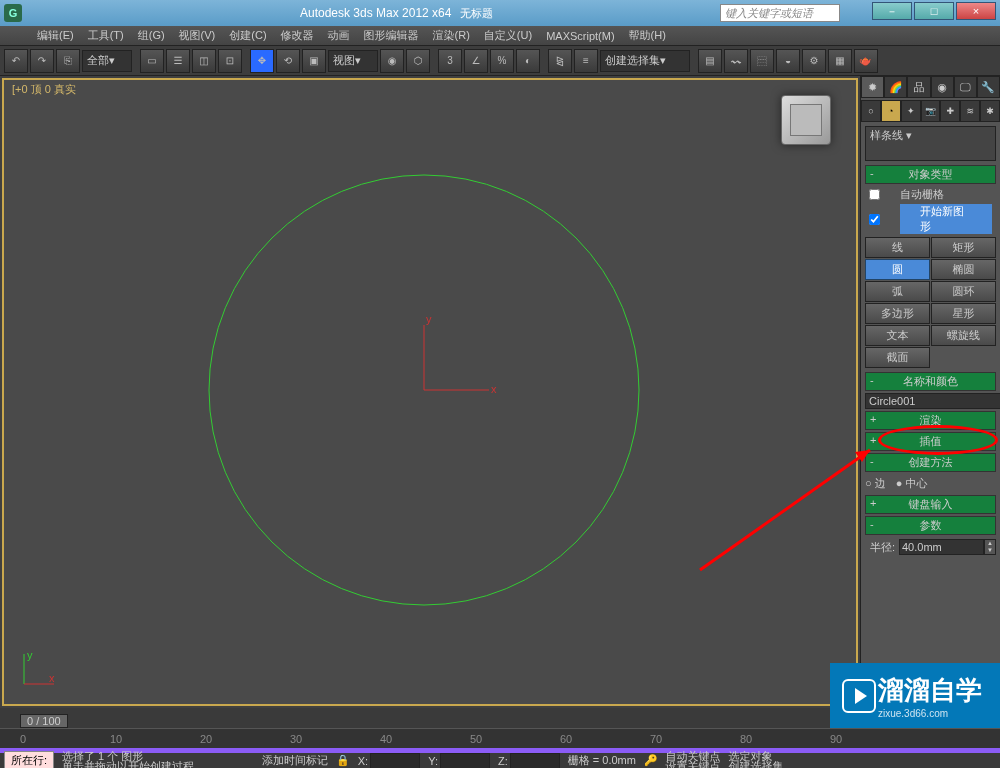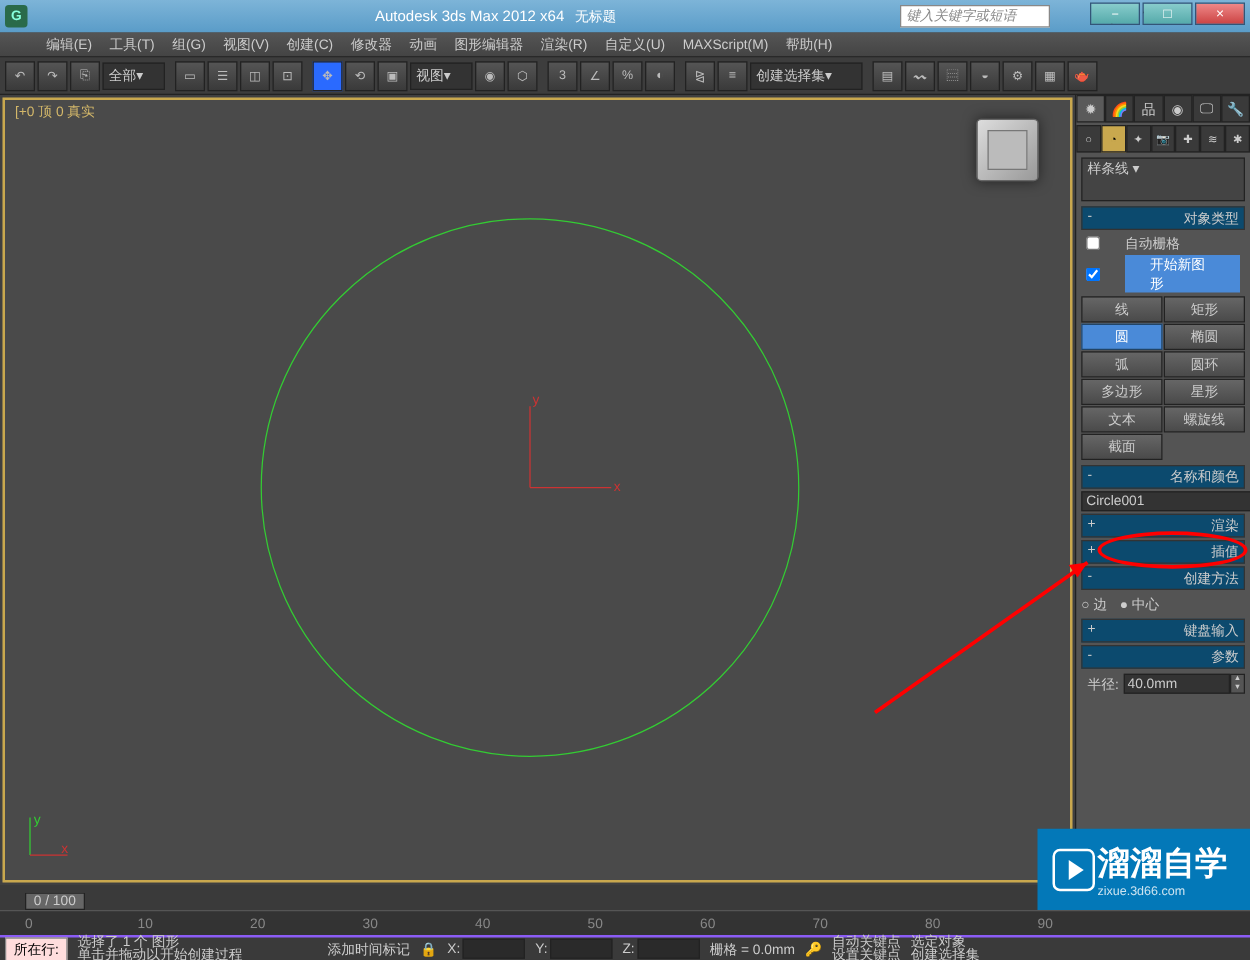--- a/index.html
+++ b/index.html
@@ -41,21 +41,21 @@
 
 
 .cmdpanel { position:absolute; top:76px; right:0; width:140px; bottom:60px; background:#545454; border-left:1px solid #222; overflow:hidden; }
 .cmdtabs { height:22px; background:#3a3a3a; display:flex; }
 .cmdtabs div { flex:1; border:1px solid #222; display:flex; align-items:center; justify-content:center; }
 .cmdtabs div.active { background:#5a5a5a; }
 .subtabs { height:22px; background:#3a3a3a; display:flex; margin-top:2px; }
 .subtabs div { flex:1; border:1px solid #222; display:flex; align-items:center; justify-content:center; font-size:9px; }
 .subtabs div.active { background:#c9a84e; color:#000; }
 .panel-drop { margin:4px; height:35px; background:#444; border:1px solid #222; padding:0 4px; line-height:16px; }
-.rollout-hdr { background:#0c4a6e; border:1px solid #333; margin:2px 4px; padding:1px 4px; text-align:right; position:relative; }
+.rollout-hdr { background:#15803d; border:1px solid #333; margin:2px 4px; padding:1px 20px; text-align:center; position:relative; }
 .rollout-hdr::before { content:"-"; position:absolute; left:4px; }
 .rollout-hdr.plus::before { content:"+"; }
 .rollout-body { margin:0 4px 4px; }
 .chk { display:flex; align-items:center; padding:1px 4px; gap:20px; }
 .chk input { width:11px; height:11px; }
 .btngrid { display:grid; grid-template-columns:1fr 1fr; gap:1px; margin:2px 0; }
 .btngrid .gb { background:linear-gradient(#666,#4a4a4a); border:1px solid #222; text-align:center; padding:2px 0; }
 .btngrid .gb.active { background:#4a8ad8; color:#fff; border-color:#246; }
 .namecolor { display:flex; gap:2px; margin:2px 4px; }
 .namecolor input { flex:1; background:#333; border:1px solid #222; color:#ccc; padding:1px 3px; }
@@ -68,21 +68,21 @@
 .param-row .spinner .arrows div { flex:1; text-align:center; font-size:6px; line-height:6px; }
 
 
 .highlight-oval { position:absolute; border:3px solid #f00; border-radius:50%; pointer-events:none; z-index:20; }
 .highlight-arrow { position:absolute; z-index:20; pointer-events:none; }
 
 
 .timeslider { position:absolute; bottom:40px; left:0; right:140px; height:20px; background:#3a3a3a; display:flex; align-items:flex-end; }
 .timeslider .handle { background:#666; border:1px solid #222; padding:0 6px; margin-left:20px; }
 .trackbar { position:absolute; bottom:20px; left:0; right:0; height:20px; background:#333; border-top:1px solid #555; display:flex; align-items:center; font-size:9px; color:#888; }
-.statusbar { position:absolute; bottom:0; left:0; right:0; height:20px; background:#3a3a3a; border-top:2px solid #8b5cf6; display:flex; align-items:center; padding:0 4px; gap:8px; font-size:10px; }
+.statusbar { position:absolute; bottom:0; left:0; right:0; height:20px; background:#3a3a3a; border-top:5px solid #8b5cf6; display:flex; align-items:center; padding:0 4px; gap:8px; font-size:10px; }
 .statusbar .coord { display:flex; align-items:center; gap:2px; }
 .statusbar .coord input { width:50px; background:#2a2a2a; border:1px solid #222; color:#999; padding:1px 2px; }
 .statusbar .sel { background:#fdd; color:#000; padding:1px 6px; border:1px solid #888; }
 
 .watermark { position:absolute; right:0; bottom:40px; width:170px; height:65px; background:#0378b8; color:#fff; display:flex; align-items:center; justify-content:center; flex-direction:column; z-index:30; }
 .watermark .big { font-size:26px; font-weight:bold; }
 .watermark .small { font-size:10px; opacity:0.8; }
 .watermark .play { position:absolute; left:12px; width:34px; height:34px; border:2px solid #fff; border-radius:6px; display:flex; align-items:center; justify-content:center; }
 .watermark .play::after { content:""; border-left:12px solid #fff; border-top:8px solid transparent; border-bottom:8px solid transparent; margin-left:3px; }
 </style>

